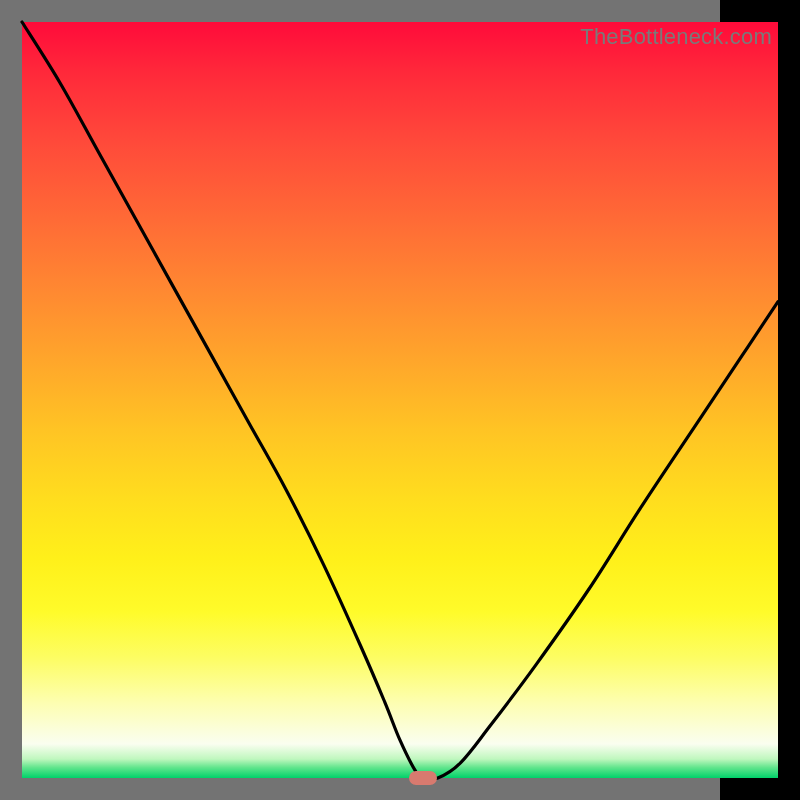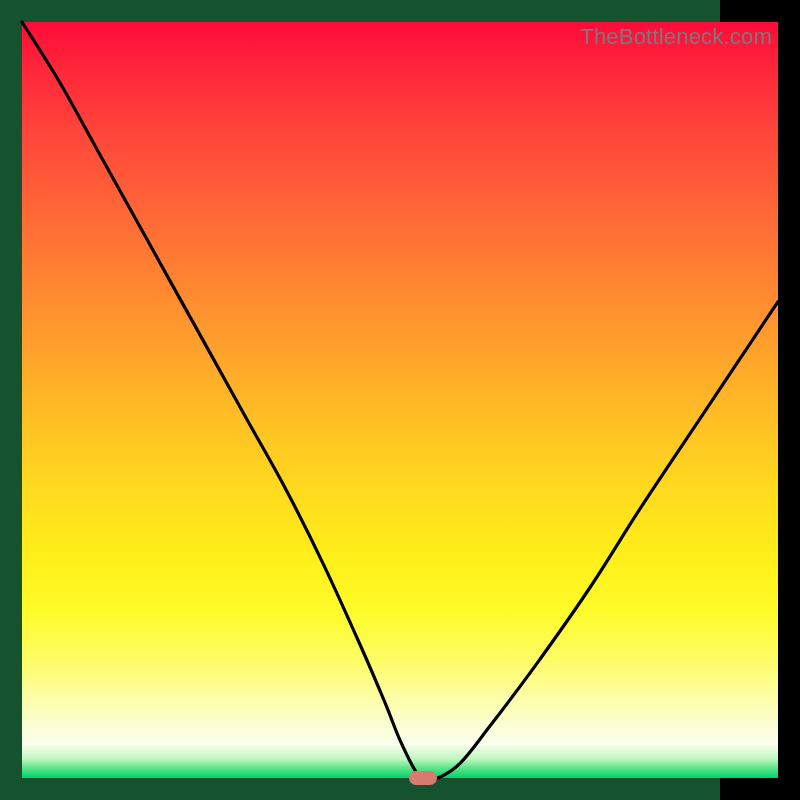--- a/index.html
+++ b/index.html
@@ -8,21 +8,21 @@
     width: 800px;
     height: 800px;
     background: #000;
     overflow: hidden;
     font-family: Arial, Helvetica, sans-serif;
   }
   .frame {
     position: relative;
     width: 720px;
     height: 800px;
-    background: #14532d;
+    background: #737373;
   }
   .plot-area {
     position: absolute;
     left: 22px;
     top: 22px;
     width: 756px;
     height: 756px;
     
     background: linear-gradient(
       to bottom,

